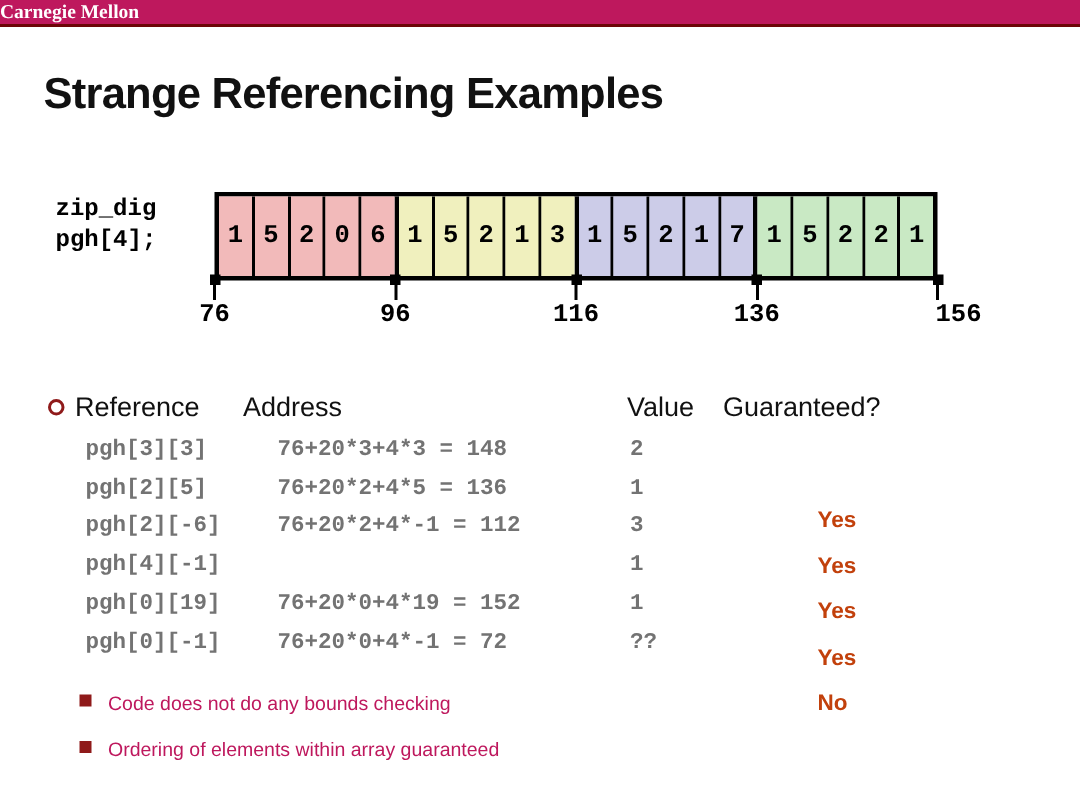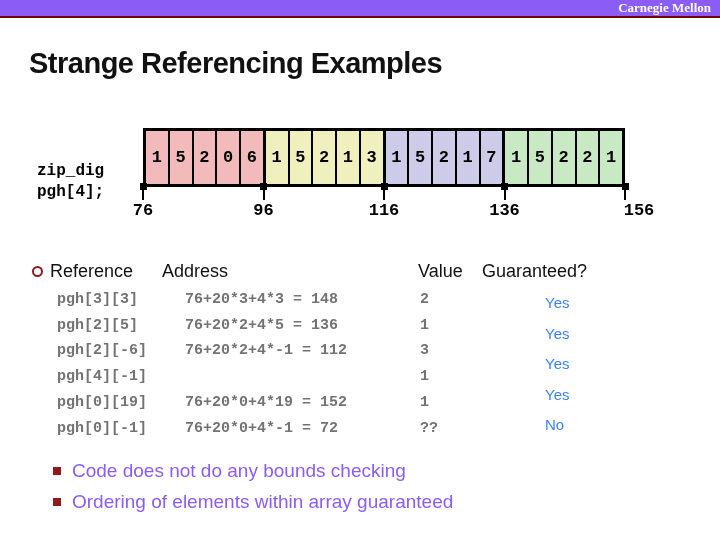--- a/index.html
+++ b/index.html
@@ -3,37 +3,37 @@
 <meta charset="utf-8">
 <style>
   html,body{margin:0;padding:0;}
   body{
     width:720px;height:540px;position:relative;overflow:hidden;
     background:#ffffff;font-family:"Liberation Sans",sans-serif;
   }
   
   .brandbar{
     position:absolute;left:0;top:0;width:720px;height:16px;
-    background:#8b5cf6;border-bottom:2px solid #6d0507;
-    display:flex;align-items:center;justify-content:flex-end;
+    background:#be185d;border-bottom:2px solid #6d0507;
+    display:flex;align-items:center;justify-content:flex-start;
   }
   .brandbar .brand{
     font-family:"Liberation Serif",serif;font-weight:bold;
     color:#ffffff;font-size:13px;padding-right:9px;line-height:16px;
   }
   
   .title{
     position:absolute;left:29px;top:47px;
     font-size:29px;font-weight:bold;color:#111111;letter-spacing:-0.5px;
   }
   
   .decl{
     position:absolute;left:37px;top:129px;
     font-family:"Liberation Mono",monospace;font-weight:bold;
-    font-size:16px;line-height:21px;color:#000;white-space:pre;margin-top:32px;
+    font-size:16px;line-height:21px;color:#000;white-space:pre;
   }
   
   .arraybox{
     position:absolute;left:143px;top:128px;width:482px;height:59px;
     border:3px solid #000;box-sizing:border-box;display:flex;
   }
   .agroup{flex:1 1 0;display:flex;border-right:3px solid #000;}
   .agroup:last-child{border-right:none;}
   .acell{
     flex:1 1 0;border-right:2px solid #000;display:flex;
@@ -53,29 +53,29 @@
   .th-ref{left:50px;} .th-addr{left:162px;} .th-val{left:418px;} .th-guar{left:482px;}
   .hbullet{
     position:absolute;left:32px;top:266px;width:7px;height:7px;
     border:2.5px solid #8f1a1a;border-radius:50%;background:#fff;
   }
   .trow{position:absolute;left:0;width:720px;height:20px;
     font-family:"Liberation Mono",monospace;font-weight:bold;font-size:15px;color:#737373;}
   .td{position:absolute;white-space:pre;}
   .td-ref{left:57px;} .td-addr{left:185px;} .td-val{left:420px;}
   .answer{
-    position:absolute;left:545px;font-weight:normal;font-size:15px;color:#3b82f6;
+    position:absolute;left:545px;font-weight:bold;font-size:15px;color:#c2410c;margin-top:44px;
   }
   
   .bullet-item{position:absolute;left:53px;width:620px;}
   .sq{
     display:inline-block;width:8px;height:8px;background:#8f1a1a;
     vertical-align:middle;margin-right:11px;margin-bottom:3px;
   }
-  .bullet-text{font-size:19px;color:#8b5cf6;}
+  .bullet-text{font-size:13px;color:#be185d;}
 </style>
 </head>
 <body>
 
 <div class="brandbar">
   <span class="brand">Carnegie Mellon</span>
 </div>
 
 <div class="title">Strange Referencing Examples</div>
 

